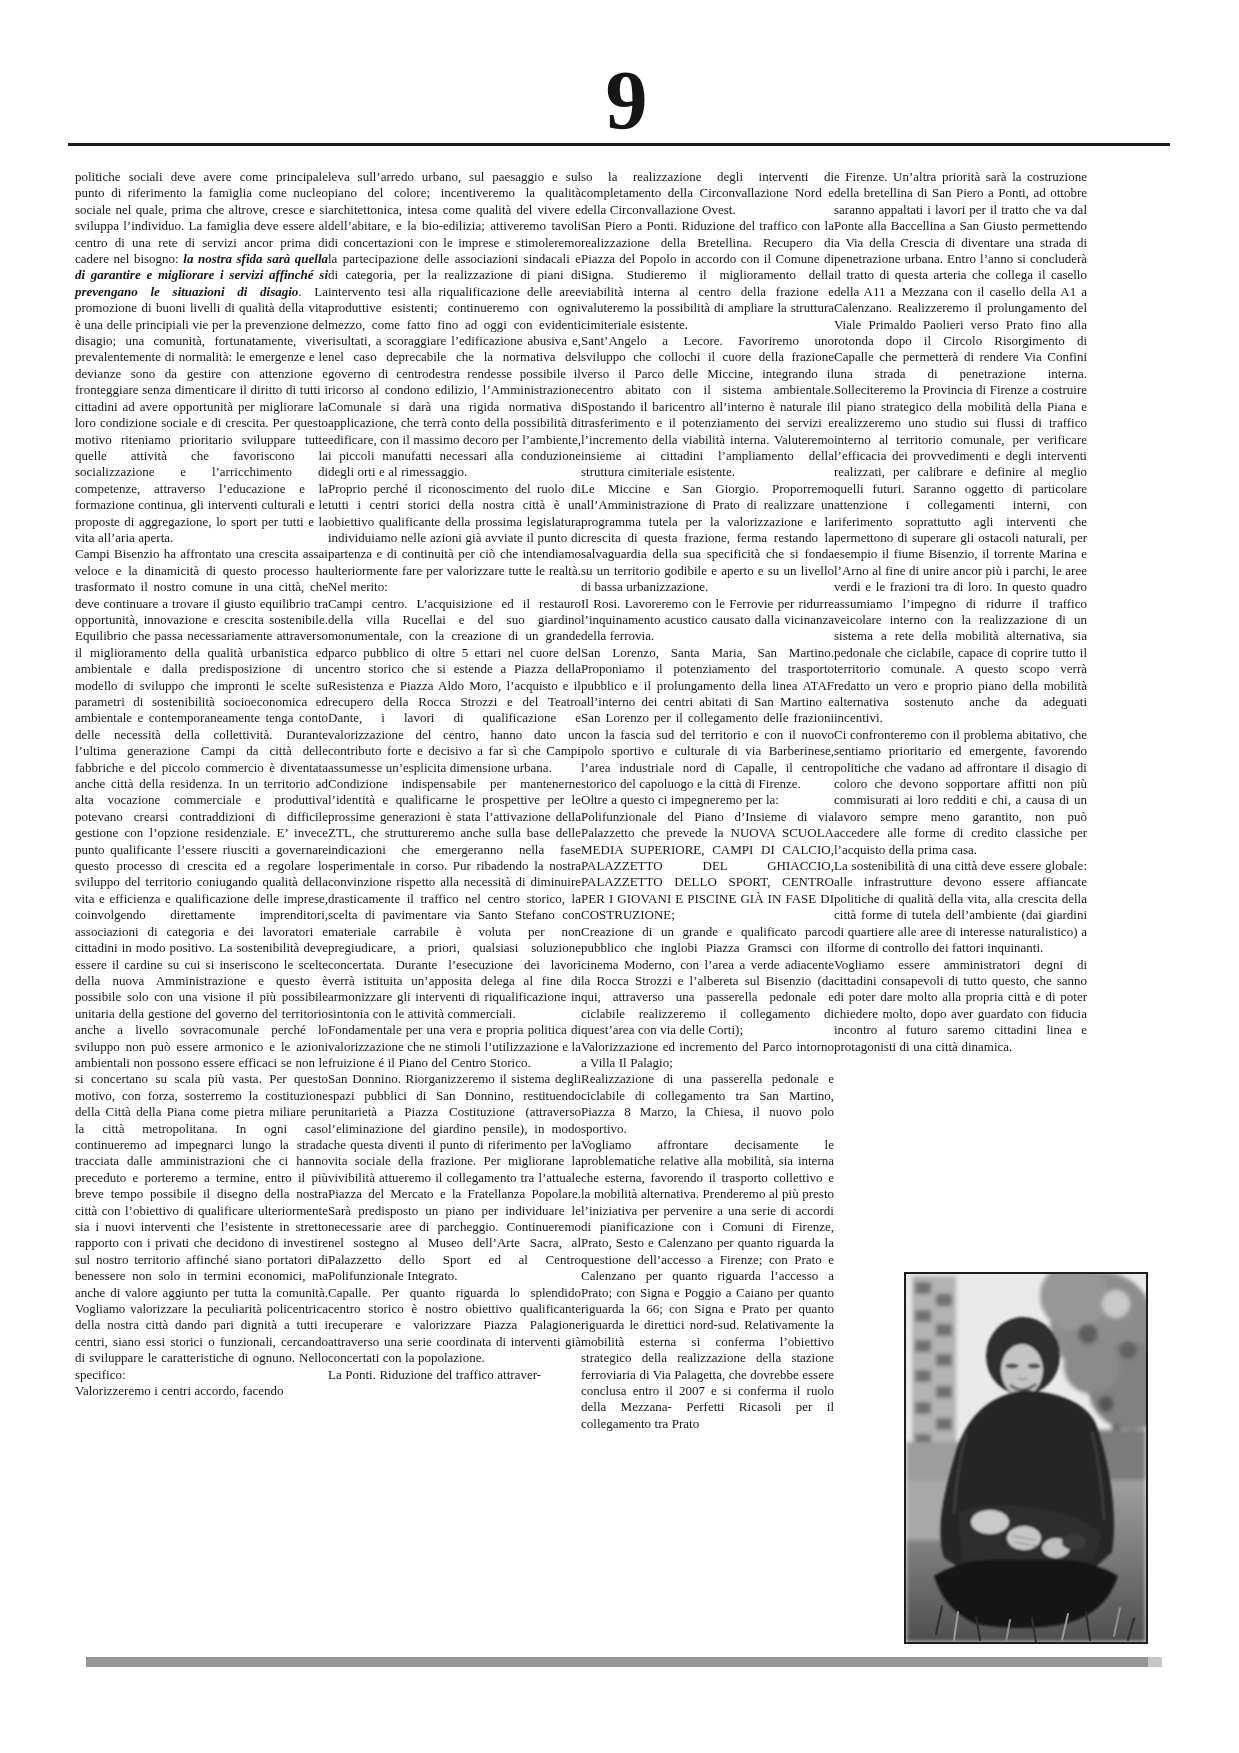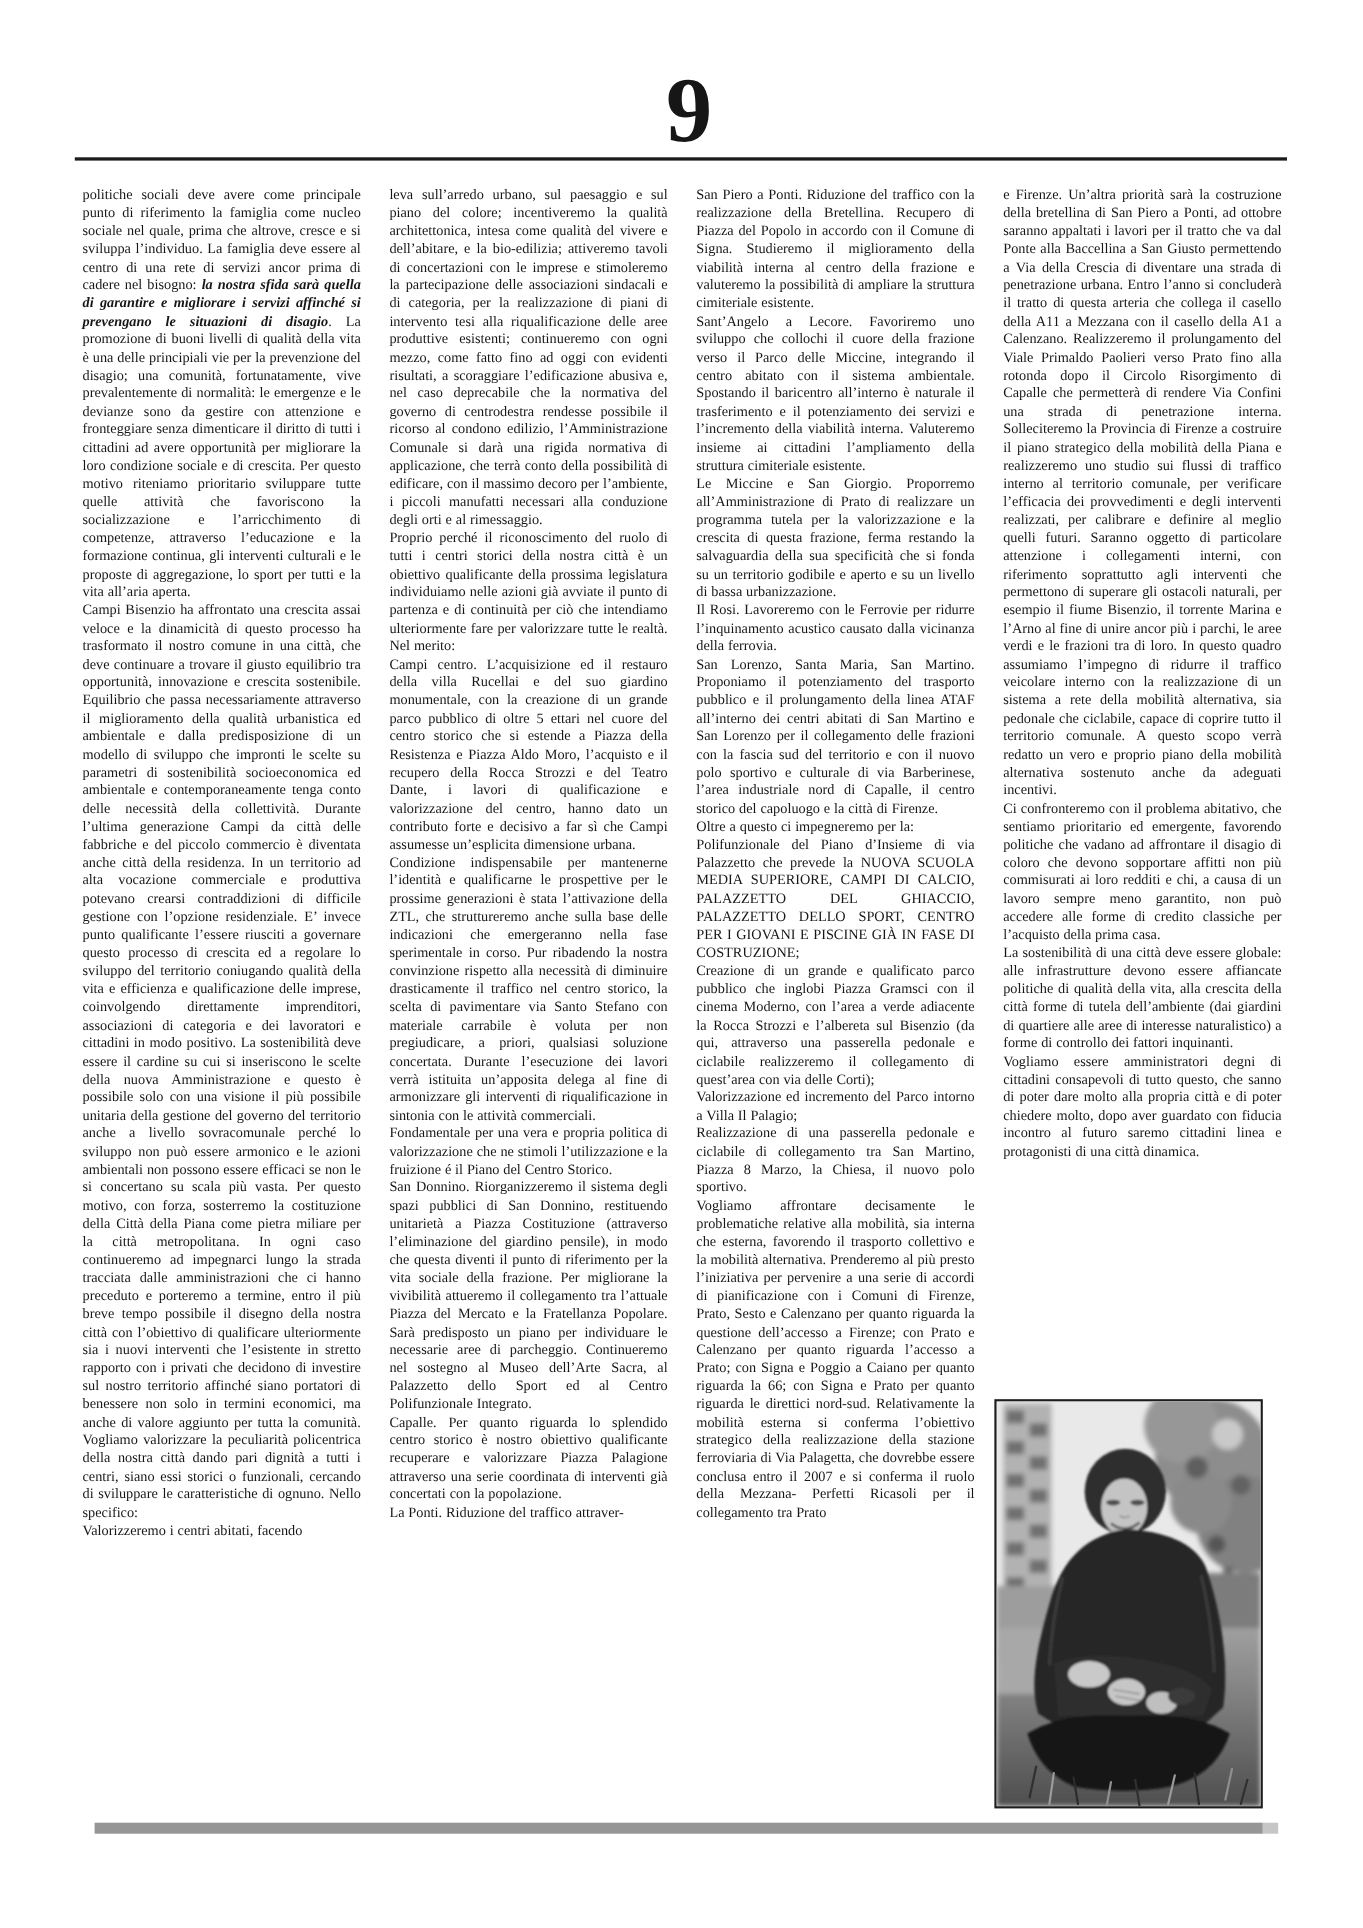--- a/index.html
+++ b/index.html
@@ -17,21 +17,21 @@
     font-weight:bold;font-size:84px;line-height:90px;
     transform:translateX(7px);
     letter-spacing:0;
   }
   .header-rule{
     position:absolute;left:68px;top:143px;width:1102px;height:3px;
     background:#1b1b1b;
   }
   .columns{
     position:absolute;left:75px;top:169px;width:1092px;
-    display:flex;gap:26px;
+    display:flex;
   }
   .col{
     flex:0 0 253px;width:253px;
     font-size:13px;line-height:16.4px;
     text-align:justify;
     white-space:pre-wrap;
     hyphens:auto;
     -webkit-hyphens:auto;
     word-spacing:0.02em;
   }
@@ -57,30 +57,31 @@
 <body>
 
 <div class="sheet">
 
   <div class="page-num">9</div>
   <div class="header-rule"></div>
 
   <div class="columns">
     <div class="col"><span>politiche sociali deve avere come principale punto di riferimento </span><span class="seg-b">la famiglia</span><span> come nucleo sociale nel quale, prima che altrove, cresce e si sviluppa l’individuo. La famiglia deve essere al centro di una rete di servizi ancor prima di cadere nel bisogno: </span><span class="seg-bi">la nostra sfida sarà quella di garantire e migliorare i servizi affinché si prevengano le situazioni di disagio</span><span>. La promozione di buoni livelli di qualità della vita è una delle principiali vie per la prevenzione del disagio; una comunità, fortunatamente, </span><span class="seg-b">vive prevalentemente di normalità:</span><span> le emergenze e le devianze sono da gestire con attenzione e fronteggiare senza dimenticare il diritto di tutti i cittadini ad avere opportunità per migliorare la loro condizione sociale e di crescita. Per questo motivo riteniamo prioritario sviluppare tutte quelle attività che favoriscono la socializzazione e l’arricchimento di competenze, attraverso l’educazione e la formazione continua, gli interventi culturali e le proposte di aggregazione, lo sport per tutti e la vita all’aria aperta.
 Campi Bisenzio ha affrontato una crescita assai veloce e la dinamicità di questo processo ha trasformato il nostro comune in una città, che deve continuare a trovare il giusto equilibrio tra opportunità, innovazione e crescita sostenibile. Equilibrio che passa necessariamente attraverso il miglioramento della qualità urbanistica ed ambientale e dalla predisposizione di un modello di sviluppo che impronti le scelte su parametri di sostenibilità socioeconomica ed ambientale e contemporaneamente tenga conto delle necessità della collettività. Durante l’ultima generazione Campi da città delle fabbriche e del piccolo commercio è diventata anche città della residenza. In un territorio ad alta vocazione commerciale e produttiva potevano crearsi contraddizioni di difficile gestione con l’opzione residenziale. E’ invece punto qualificante l’essere riusciti a governare questo processo di crescita ed a regolare lo sviluppo del territorio coniugando qualità della vita e efficienza e qualificazione delle imprese, coinvolgendo direttamente imprenditori, associazioni di categoria e dei lavoratori e cittadini in modo positivo. La sostenibilità deve essere il cardine su cui si inseriscono le scelte della nuova Amministrazione e questo è possibile solo con una visione il più possibile unitaria della gestione del governo del territorio anche a livello sovracomunale perché lo sviluppo non può essere armonico e le azioni ambientali non possono essere efficaci se non le si concertano su scala più vasta. </span><span class="seg-b">Per questo motivo, con forza, sosterremo la costituzione della Città della Piana come pietra miliare per la città metropolitana.</span><span> In ogni caso continueremo ad impegnarci lungo la strada tracciata dalle amministrazioni che ci hanno preceduto e porteremo a termine, entro il più breve tempo possibile il disegno della nostra città con l’obiettivo di qualificare ulteriormente sia i nuovi interventi che l’esistente in stretto rapporto con i privati che decidono di investire sul nostro territorio affinché siano portatori di benessere non solo in termini economici, ma anche di valore aggiunto per tutta la comunità. Vogliamo valorizzare la peculiarità policentrica della nostra città dando pari dignità a tutti i centri, siano essi storici o funzionali, cercando di sviluppare le caratteristiche di ognuno. Nello specifico:
-</span><span class="seg-b">Valorizzeremo i centri abitati</span><span>, facendo</span></div>
+</span><span class="seg-b">Valorizzeremo i centri accordo</span><span>, facendo</span></div>
     <div class="col"><span>leva sull’arredo urbano, sul paesaggio e sul piano del colore; </span><span class="seg-b">incentiveremo la qualità architettonica</span><span>, intesa come qualità del vivere e dell’abitare, e la bio-edilizia; </span><span class="seg-b">attiveremo tavoli di concertazioni con le imprese</span><span> e stimoleremo la partecipazione delle associazioni sindacali e di categoria, per la realizzazione di piani di intervento tesi alla riqualificazione delle aree produttive esistenti; </span><span class="seg-b">continueremo con ogni mezzo, come fatto fino ad oggi con evidenti risultati, a scoraggiare l’edificazione abusiva</span><span> e, nel caso deprecabile che la normativa del governo di centrodestra rendesse possibile il ricorso al condono edilizio, l’Amministrazione Comunale si darà una rigida normativa di applicazione, che terrà conto della possibilità di edificare, con il massimo decoro per l’ambiente, i piccoli manufatti necessari alla conduzione degli orti e al rimessaggio.
 Proprio perché il riconoscimento del ruolo di tutti i centri storici della nostra città è un obiettivo qualificante della prossima legislatura individuiamo nelle azioni già avviate il punto di partenza e di continuità per ciò che intendiamo ulteriormente fare per valorizzare tutte le realtà. Nel merito:
 </span><span class="seg-b">Campi centro.</span><span> L’acquisizione ed il restauro della villa Rucellai e del suo giardino monumentale, con la creazione di un grande parco pubblico di oltre 5 ettari nel cuore del centro storico che si estende a Piazza della Resistenza e Piazza Aldo Moro, l’acquisto e il recupero della Rocca Strozzi e del Teatro Dante, i lavori di qualificazione e valorizzazione del centro, hanno dato un contributo forte e decisivo a far sì che Campi assumesse un’esplicita dimensione urbana.
 Condizione indispensabile per mantenerne l’identità e qualificarne le prospettive per le prossime generazioni è stata l’attivazione della ZTL, che struttureremo anche sulla base delle indicazioni che emergeranno nella fase sperimentale in corso. Pur ribadendo la nostra convinzione rispetto alla necessità di diminuire drasticamente il traffico nel centro storico, la scelta di pavimentare via Santo Stefano con materiale carrabile è voluta per non pregiudicare, a priori, qualsiasi soluzione concertata. Durante l’esecuzione dei lavori verrà istituita un’apposita delega al fine di armonizzare gli interventi di riqualificazione in sintonia con le attività commerciali.
 </span><span class="seg-b">Fondamentale per una vera e propria politica di valorizzazione che ne stimoli l’utilizzazione e la fruizione é il Piano del Centro Storico.
 San Donnino.</span><span> Riorganizzeremo il sistema degli spazi pubblici di San Donnino, restituendo unitarietà a Piazza Costituzione (attraverso l’eliminazione del giardino pensile), in modo che questa diventi il punto di riferimento per la vita sociale della frazione. Per migliorane la vivibilità attueremo il collegamento tra l’attuale Piazza del Mercato e la Fratellanza Popolare. Sarà predisposto un piano per individuare le necessarie aree di parcheggio. Continueremo nel sostegno al Museo dell’Arte Sacra, al Palazzetto dello Sport ed al Centro Polifunzionale Integrato.
 </span><span class="seg-b">Capalle.</span><span> Per quanto riguarda lo splendido centro storico è nostro obiettivo qualificante recuperare e valorizzare Piazza Palagione attraverso una serie coordinata di interventi già concertati con la popolazione.
 </span><span class="seg-b">La Ponti.</span><span> Riduzione del traffico attraver-</span></div>
-    <div class="col"><span class="seg-b">San Piero a Ponti.</span><span> Riduzione del traffico con la realizzazione della Bretellina. Recupero di Piazza del Popolo in accordo con il Comune di Signa. Studieremo il miglioramento della viabilità interna al centro della frazione e valuteremo la possibilità di ampliare la struttura cimiteriale esistente.
+    <div class="col"><span>so la realizzazione degli interventi di completamento della Circonvallazione Nord e della Circonvallazione Ovest.
+</span><span class="seg-b">San Piero a Ponti.</span><span> Riduzione del traffico con la realizzazione della Bretellina. Recupero di Piazza del Popolo in accordo con il Comune di Signa. Studieremo il miglioramento della viabilità interna al centro della frazione e valuteremo la possibilità di ampliare la struttura cimiteriale esistente.
 </span><span class="seg-b">Sant’Angelo a Lecore.</span><span> Favoriremo uno sviluppo che collochi il cuore della frazione verso il Parco delle Miccine, integrando il centro abitato con il sistema ambientale. Spostando il baricentro all’interno è naturale il trasferimento e il potenziamento dei servizi e l’incremento della viabilità interna. Valuteremo insieme ai cittadini l’ampliamento della struttura cimiteriale esistente.
 </span><span class="seg-b">Le Miccine e San Giorgio.</span><span> Proporremo all’Amministrazione di Prato di realizzare un programma tutela per la valorizzazione e la crescita di questa frazione, ferma restando la salvaguardia della sua specificità che si fonda su un territorio godibile e aperto e su un livello di bassa urbanizzazione.
 </span><span class="seg-b">Il Rosi.</span><span> Lavoreremo con le Ferrovie per ridurre l’inquinamento acustico causato dalla vicinanza della ferrovia.
 </span><span class="seg-b">San Lorenzo, Santa Maria, San Martino.</span><span> Proponiamo il potenziamento del trasporto pubblico e il prolungamento della linea ATAF all’interno dei centri abitati di San Martino e San Lorenzo per il collegamento delle frazioni con la fascia sud del territorio e con il nuovo polo sportivo e culturale di via Barberinese, l’area industriale nord di Capalle, il centro storico del capoluogo e la città di Firenze.
 Oltre a questo ci impegneremo per la:
 </span><span class="seg-b">Polifunzionale</span><span> del Piano d’Insieme di via Palazzetto che prevede la </span><span class="seg-b">NUOVA SCUOLA MEDIA SUPERIORE, CAMPI DI CALCIO, PALAZZETTO DEL GHIACCIO, PALAZZETTO DELLO SPORT, CENTRO PER I GIOVANI E PISCINE GIÀ IN FASE DI COSTRUZIONE;
 Creazione di un grande e qualificato parco pubblico che inglobi Piazza Gramsci con il cinema Moderno, con l’area a verde adiacente la Rocca Strozzi e l’albereta sul Bisenzio</span><span> (da qui, attraverso una passerella pedonale e ciclabile realizzeremo il collegamento di quest’area con via delle Corti);
 </span><span class="seg-b">Valorizzazione ed incremento del Parco intorno a Villa Il Palagio;
 Realizzazione di una passerella pedonale e ciclabile di collegamento</span><span> tra San Martino, Piazza 8 Marzo, la Chiesa, il nuovo polo sportivo.
 Vogliamo affrontare decisamente le problematiche relative alla mobilità, sia interna che esterna, favorendo il trasporto collettivo e la mobilità alternativa. Prenderemo al più presto l’iniziativa per pervenire a una serie di accordi di pianificazione con i Comuni di Firenze, Prato, Sesto e Calenzano per quanto riguarda la questione dell’accesso a Firenze; con Prato e Calenzano per quanto riguarda l’accesso a Prato; con Signa e Poggio a Caiano per quanto riguarda la 66; con Signa e Prato per quanto riguarda le direttici nord-sud. </span><span class="seg-b">Relativamente la mobilità esterna si conferma l’obiettivo strategico della realizzazione della stazione ferroviaria di Via Palagetta, che dovrebbe essere conclusa entro il 2007 e si conferma il ruolo della Mezzana- Perfetti Ricasoli per il collegamento tra Prato</span></div>

